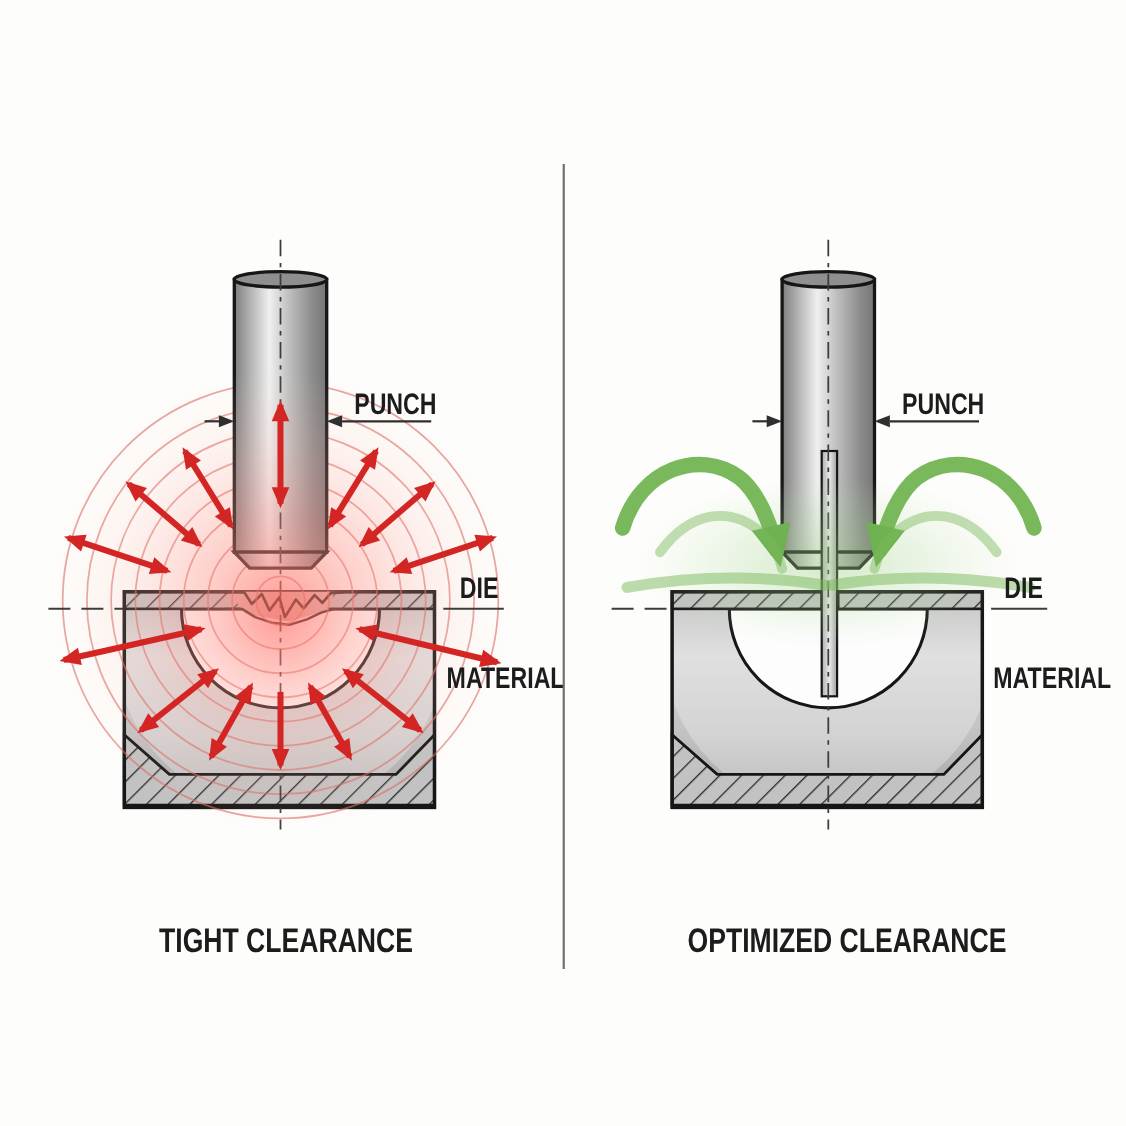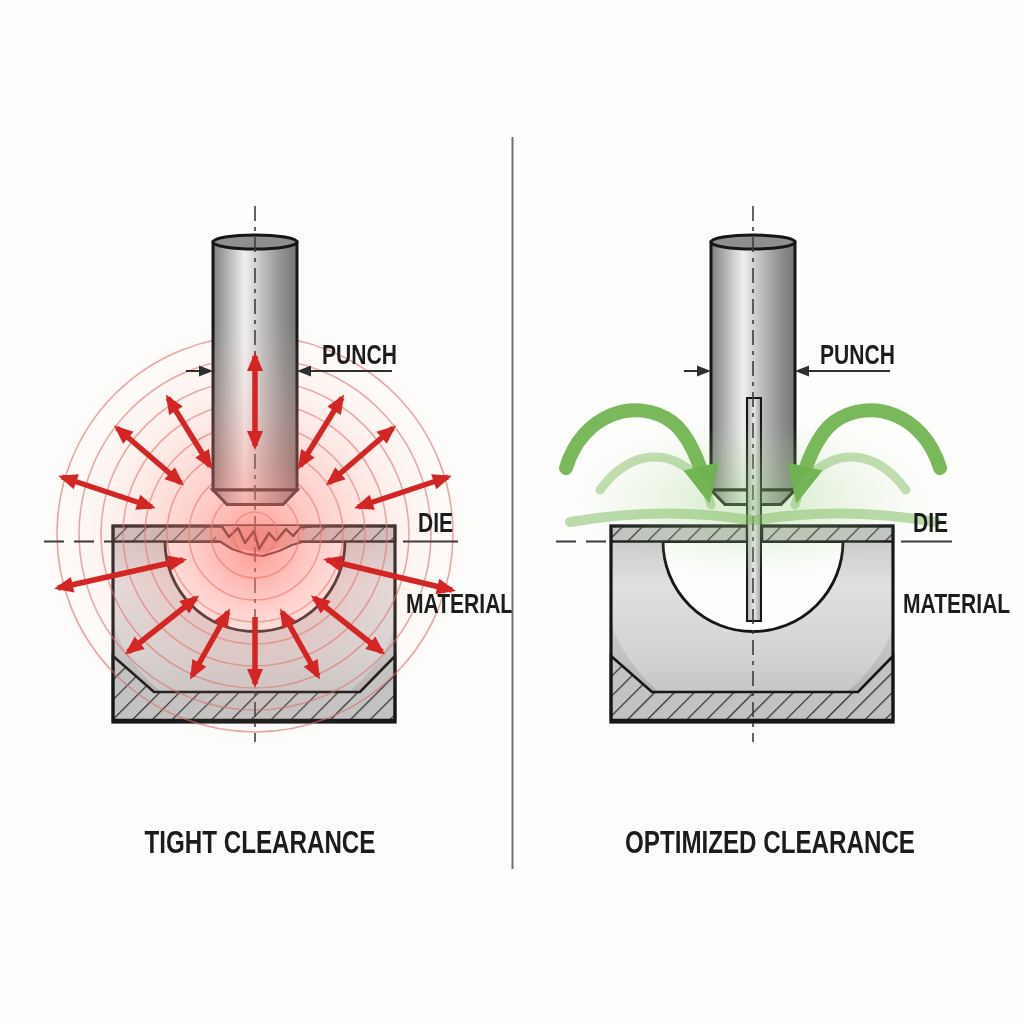--- a/index.html
+++ b/index.html
@@ -2,21 +2,21 @@
 <html><head>
 <meta charset="utf-8">
 <style>
   html,body{margin:0;padding:0;}
   body{
     width:1024px;height:1024px;
     background:#fdfdfb;
     font-family:"Liberation Sans", sans-serif;
     overflow:hidden;
   }
-  .stage{position:relative;width:1024px;height:824px;}
+  .stage{position:relative;width:1024px;height:824px;margin-top:12px;}
   svg{display:block;}
   text{
     font-family:"Liberation Sans", sans-serif;
     font-weight:bold;
     fill:#1c1c1c;
   }
   .label{font-size:27px;}
   .caption{font-size:31px;}
 </style>
 </head>

